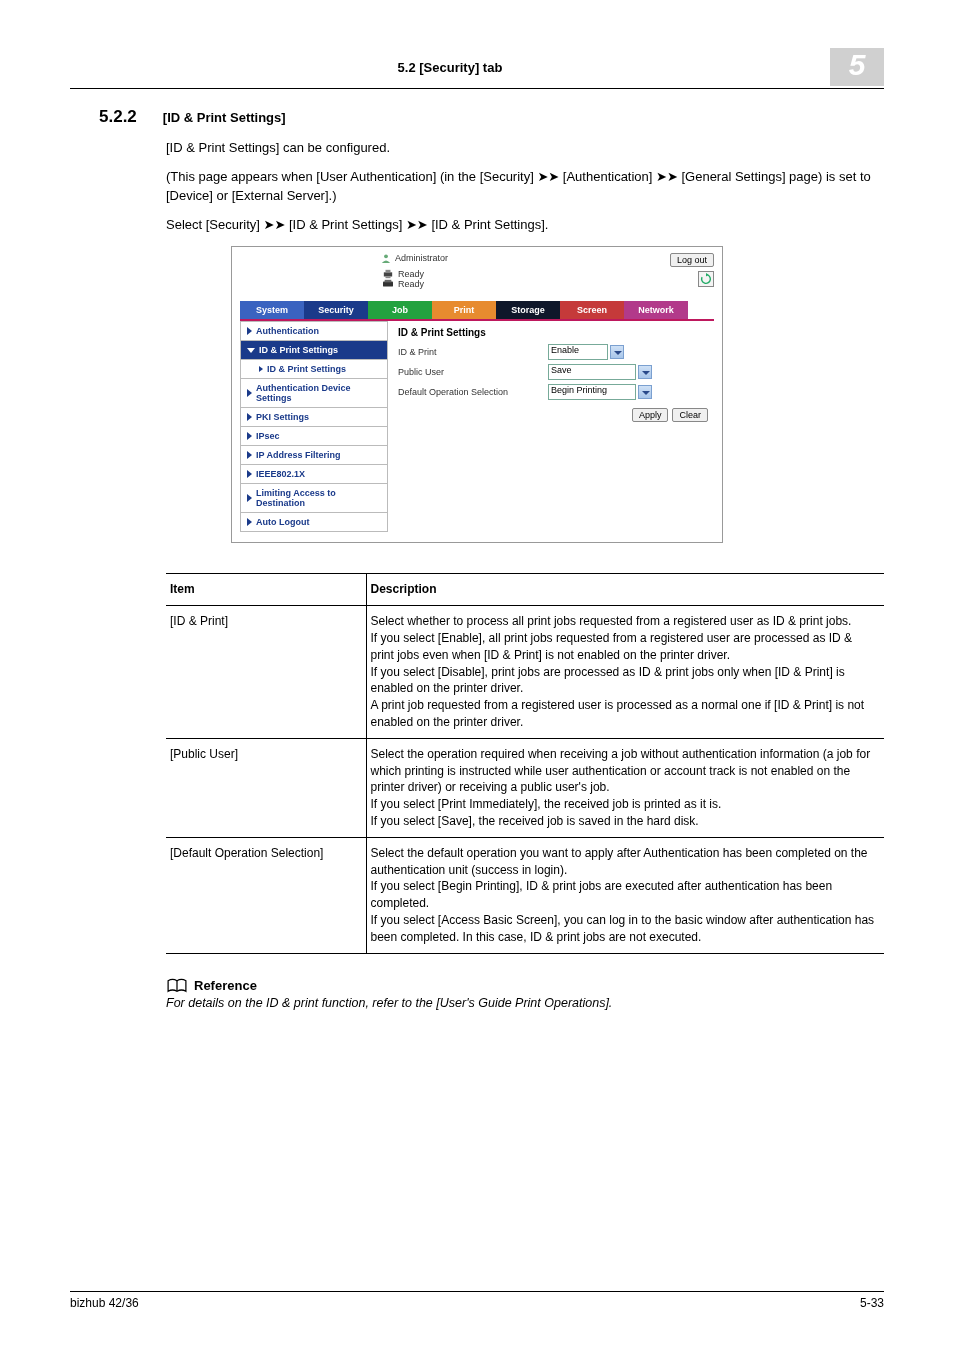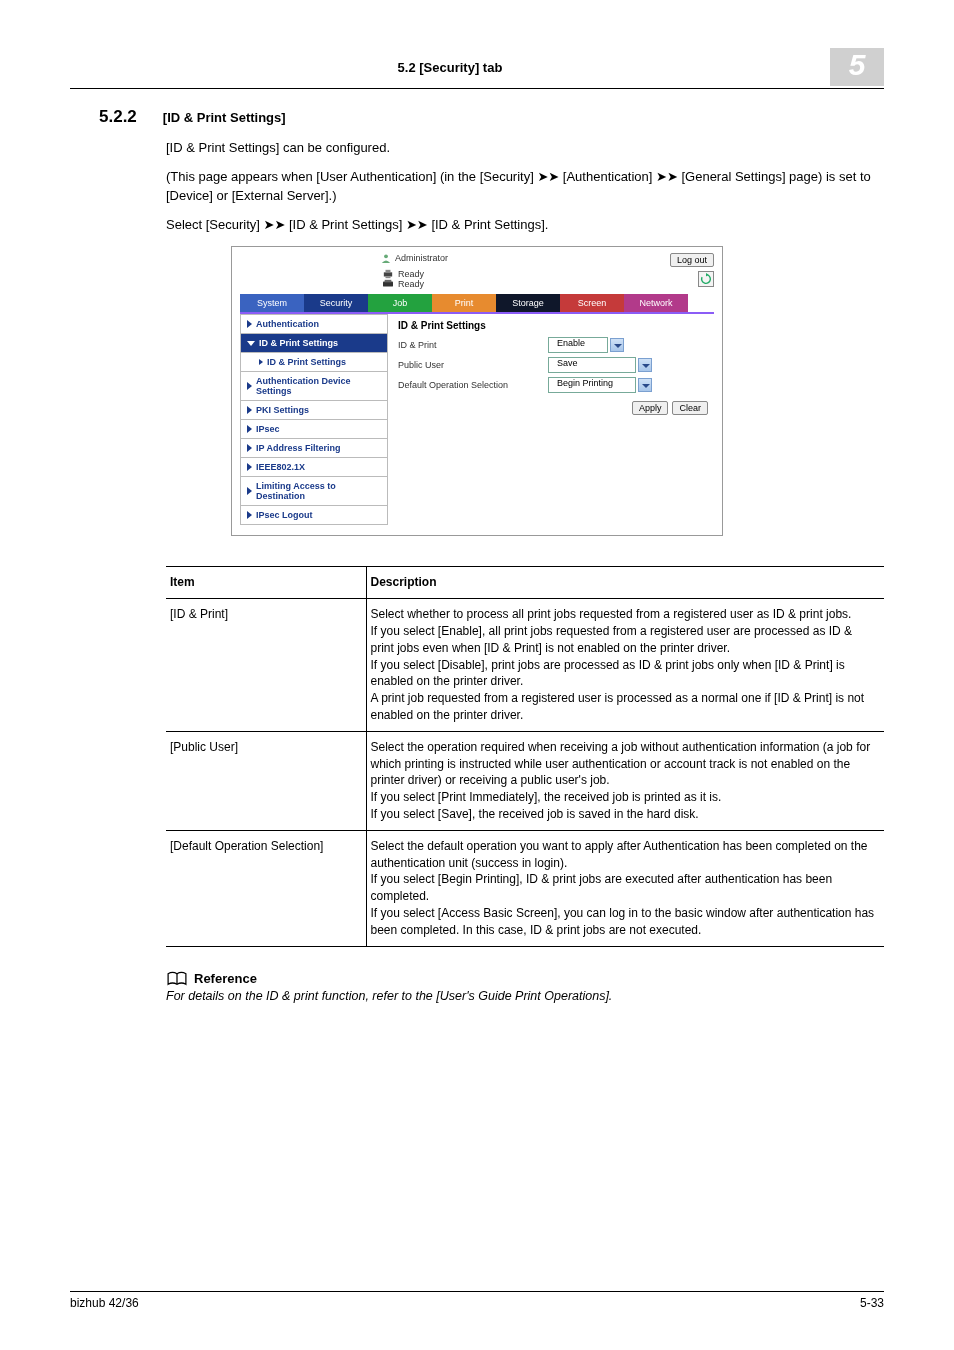--- a/index.html
+++ b/index.html
@@ -73,22 +73,23 @@
   .admin-label { display:flex; align-items:center; gap:3px; color:#333; font-size:9px; margin-left:140px;}
   .logout-btn, .refresh-btn, .apply-btn, .clear-btn {
     border: 1px solid #888; background: #f0f0f0; border-radius: 2px;
     font-size: 9px; padding: 1px 6px; cursor: pointer;
   }
   .shot-status { padding-left: 150px; margin-top:2px; display:flex; flex-direction:column; gap:0; }
   .stat-line { display:flex; align-items:center; gap:4px; color:#333; }
   .stat-icon { width:12px; height:10px; }
   .tabs {
     display: flex;
-    margin: 5px 8px 0 8px;
-    border-bottom: 2px solid #8b5cf6;
+    margin: 12px 8px 0 8px;
+    border-bottom: 2px solid #be185d;
+    font-weight: bold;
   }
   .tab {
     flex: 0 0 auto;
     padding: 4px 0;
     width: 64px;
     text-align: center;
     font-size: 9px;
     color: #fff;
     cursor: pointer;
   }
@@ -126,21 +127,21 @@
   .tri-d { width:0;height:0;border-left:4px solid transparent;border-right:4px solid transparent;border-top:5px solid #fff; }
   .tri-r-sub { width:0;height:0;border-top:3px solid transparent;border-bottom:3px solid transparent;border-left:4px solid #1a3a8a; }
   .content {
     flex:1;
     padding: 6px 6px 0 10px;
   }
   .content-title { font-size:10px; font-weight:bold; margin-bottom:6px; }
   .form-row { display:flex; align-items:center; margin-bottom:4px; }
   .form-label { width:150px; font-size:9px; color:#333; }
   .form-select {
-    font-size:9px; padding:0 8px; border:1px solid #7a9; height:16px;
+    font-size:9px; padding:0 2px; border:1px solid #7a9; height:16px;
     background:#fff; min-width:60px;
   }
   .drop-arrow {
     display:inline-block; width:14px; height:14px; border:1px solid #7ba0d0;
     background: linear-gradient(#cfe1f6,#a8c6ea);
     margin-left:2px; position:relative;
   }
   .drop-arrow::after {
     content:''; position:absolute; left:3px; top:5px;
     border-left:4px solid transparent; border-right:4px solid transparent;
@@ -277,21 +278,21 @@
         <div class="side-item">
             <span class="tri-r"></span>
             <span>IEEE802.1X</span>
           </div>
         <div class="side-item">
             <span class="tri-r"></span>
             <span>Limiting Access to Destination</span>
           </div>
         <div class="side-item">
             <span class="tri-r"></span>
-            <span>IPsec Logout</span>
+            <span>Auto Logout</span>
           </div>
       </div>
 
       <div class="content">
         <div class="content-title">ID &amp; Print Settings</div>
         <div class="form-row">
           <div class="form-label">ID &amp; Print</div>
           <span class="form-select">Enable</span>
             <span class="drop-arrow"></span>
         </div>

